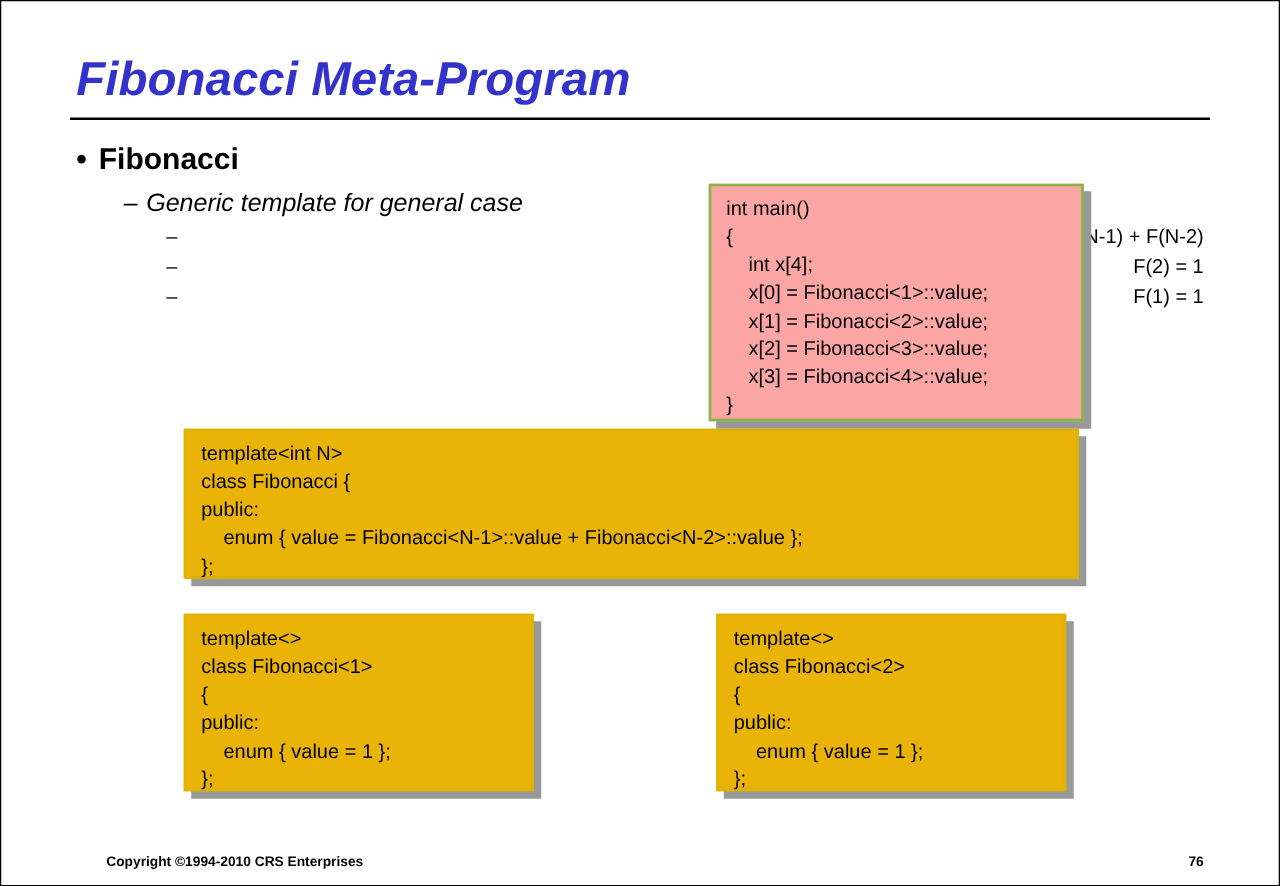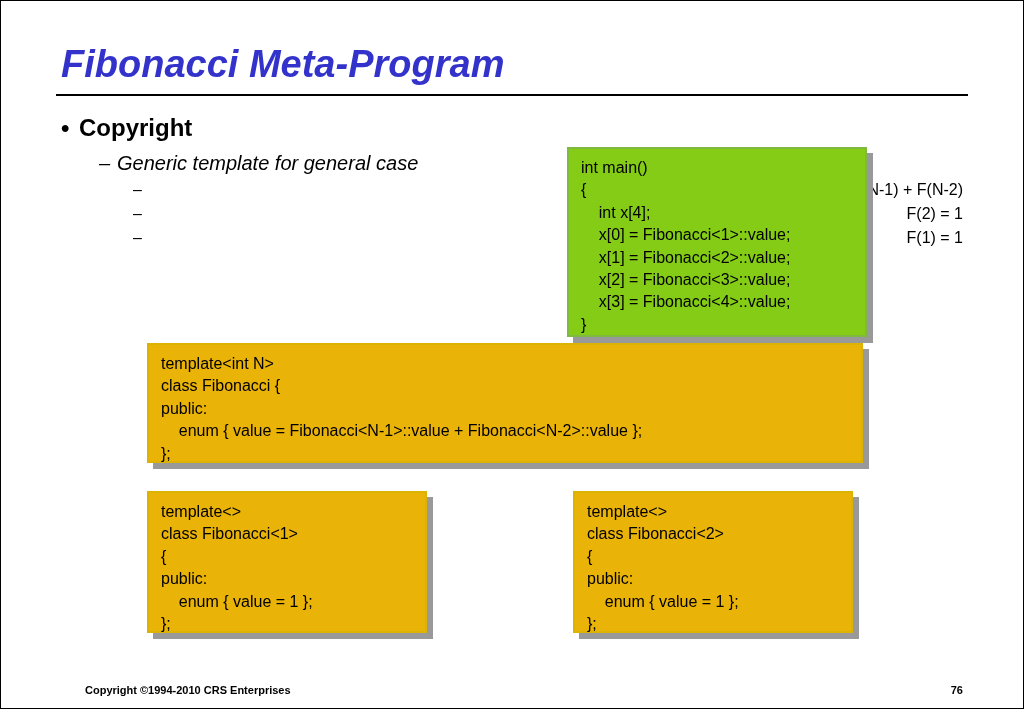--- a/index.html
+++ b/index.html
@@ -44,42 +44,42 @@
     font-size: 16px;
     line-height: 1.4;
     padding: 8px 12px;
     white-space: pre;
   }
   .shadow {
     position: absolute;
     background: #999;
   }
   .yellow { background: #eab308; border: 2px solid #dbb300; }
-  .green  { background: #84cc16; border: 2px solid #7fb93f; }
+  .green  { background: #fca5a5; border: 2px solid #7fb93f; }
   .footer {
     position: absolute;
     bottom: 12px;
     left: 60px;
     right: 60px;
     display: flex;
     justify-content: space-between;
     font-size: 11px;
     font-weight: bold;
     margin-left: 24px;
   }
 </style>
 </head>
 <body>
 
 <h1 class="slide-title">Fibonacci Meta-Program</h1>
 <hr class="hr-line">
 
 <div class="bullets">
   <ul>
-    <li class="lvl1">Copyright</li>
+    <li class="lvl1">Fibonacci</li>
     <li class="lvl2">Generic template for general case</li>
     <li class="lvl3">F(N) = F(N-1) + F(N-2)</li>
     <li class="lvl3">F(2) = 1</li>
     <li class="lvl3">F(1) = 1</li>
   </ul>
 </div>
 
 <div class="shadow" style="left:572px; top:152px; width:300px; height:190px;"></div>
 <div class="codebox green" style="left:566px; top:146px; width:300px; height:190px;">int main()
 {

